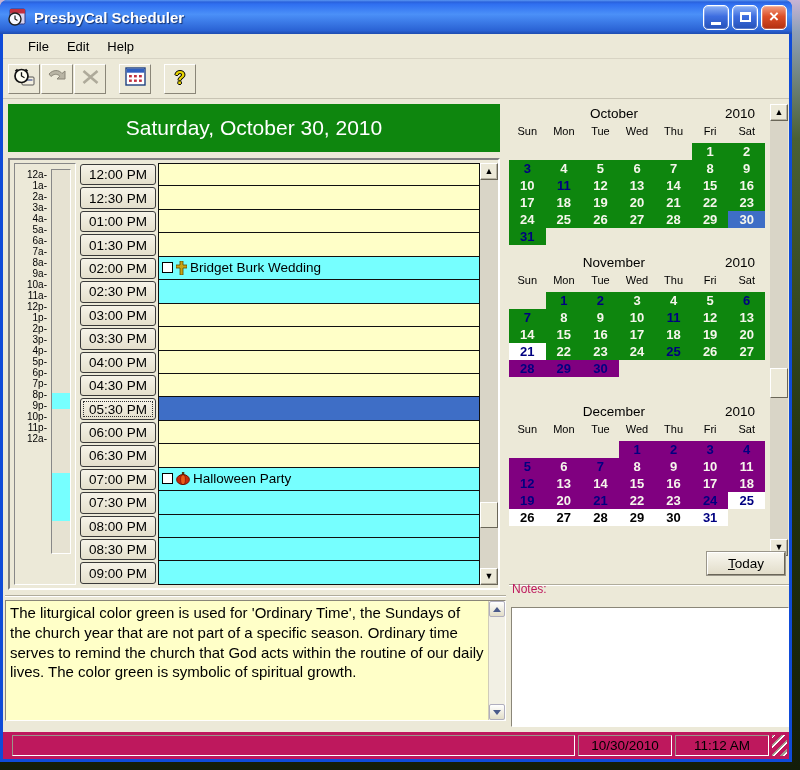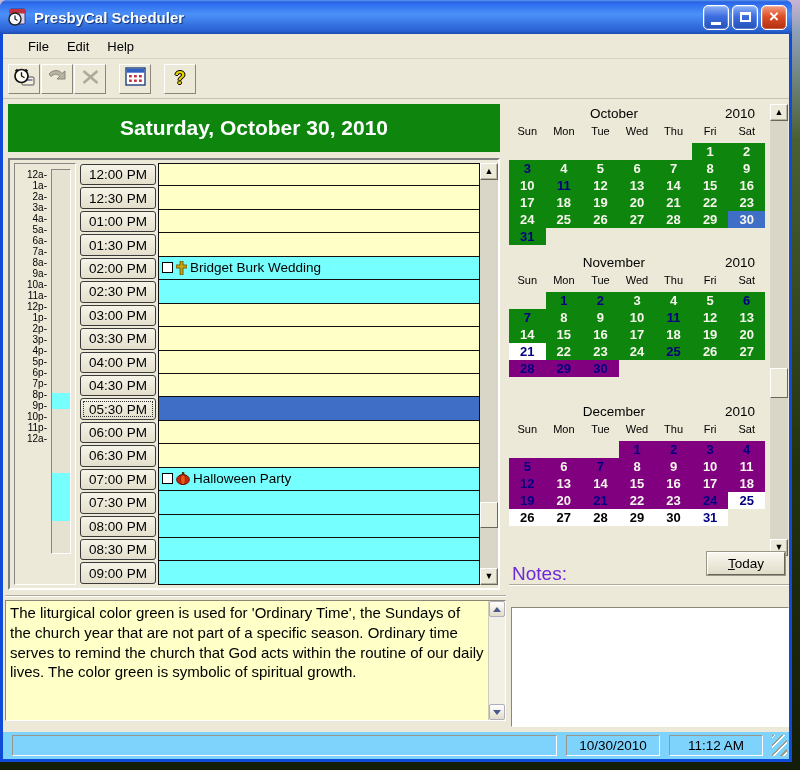--- a/index.html
+++ b/index.html
@@ -26,21 +26,21 @@
   .menubar{height:25px;display:flex;align-items:center;padding-left:16px;border-bottom:1px solid #d8d4c4;font-size:13px;}
   .menu-item{padding:3px 9px;color:#000;}
   .toolbar{height:40px;display:flex;align-items:center;padding-left:5px;border-bottom:1px solid #c8c4b4;}
   .tb-btn{width:32px;height:30px;margin-right:1px;display:flex;align-items:center;justify-content:center;
     background:#ECE9D8;border:1px solid;border-color:#fff #8a8678 #8a8678 #fff;}
   .tb-btn.gap{margin-left:12px;}
   .tb-btn .q{color:#e8d400;font-weight:bold;font-size:18px;
     text-shadow:1px 0 #000,-1px 0 #000,0 1px #000,0 -1px #000;}
   
   .day-header{position:absolute;left:5px;top:70px;width:492px;height:48px;background:#0E860E;
-    display:flex;align-items:center;justify-content:center;color:#fff;font-size:21px;font-weight:bold;}
+    display:flex;align-items:center;justify-content:center;color:#fff;font-size:21px;font-weight:normal;}
   .sched-frame{position:absolute;left:5px;top:124px;width:492px;height:432px;background:#ECE9D8;
     border:2px solid;border-color:#808080 #fff #fff #808080;display:flex;padding:3px 0 3px 4px;}
   .hour-panel{width:62px;border:1px solid;border-color:#888 #fff #fff #888;background:#ECE9D8;
     display:flex;padding:5px 2px 30px 2px;}
   .hour-labels{width:30px;display:flex;flex-direction:column;
     font-size:10px;text-align:right;color:#000;}
   .day-strip{width:20px;margin-left:4px;position:relative;border:1px solid;border-color:#888 #fff #fff #888;background:#E6E2D2;}
   .strip-seg{position:absolute;left:0;right:0;background:#76FFFF;}
   .rows{flex:1;display:flex;flex-direction:column;margin-left:4px;}
   .srow{flex:1;display:flex;min-height:0;}
@@ -81,26 +81,26 @@
   .daynames div{text-align:center;}
   .weeks{display:grid;grid-template-columns:repeat(7,1fr);}
   .cal-cell{height:17px;display:flex;align-items:center;justify-content:center;font-size:13px;font-weight:bold;}
   .bg-green{background:#0E860E;} .bg-purple{background:#800080;} .bg-blue{background:#3E6EC6;} .bg-white{background:#fff;}
   .fg-white{color:#F6F6EC;} .fg-navy{color:#000080;} .fg-black{color:#000;}
   .cal-sb{position:absolute;right:4px;top:6px;height:452px;}
   .today-btn{position:absolute;left:198px;top:454px;width:78px;height:23px;background:linear-gradient(#f8f6ee,#e2ddca);
     border:1px solid;border-color:#fff #6a6658 #6a6658 #fff;box-shadow:0 0 0 1px #9a968a;
     font-size:13.5px;display:flex;align-items:center;justify-content:center;color:#000;}
   .right-groove{position:absolute;left:506px;top:550px;width:280px;height:2px;border-top:1px solid #b0ac9c;border-bottom:1px solid #fff;}
-  .notes-label{position:absolute;left:509px;top:529px;font-size:19px;color:#6d28d9;}
+  .notes-label{position:absolute;left:509px;top:548px;font-size:12px;color:#be185d;}
   .notes-box{position:absolute;left:508px;top:573px;width:278px;height:120px;background:#fff;
     border:1px solid;border-color:#8a8678 #fff #fff #8a8678;font-size:13px;padding:2px;}
   
   .statusbar{position:absolute;left:0;right:0;bottom:0;height:27px;display:flex;align-items:stretch;
-    padding:3px 2px 3px 9px;gap:9px;background:#7dd3fc;}
+    padding:3px 2px 3px 9px;gap:3px;background:#be185d;}
   .st-panel{border:1px solid;border-color:#9a968a #fff #fff #9a968a;display:flex;align-items:center;
     justify-content:center;font-size:13.5px;color:#000;}
   .st-main{flex:1;} .st-date{width:94px;} .st-time{width:94px;}
   .grip{width:15px;background:
     repeating-linear-gradient(315deg,transparent 0 2px,#fff 2px 3px,#a09c8c 3px 5px,transparent 5px 7px);}
 </style>
 </head>
 <body>
 
 <div class="window">

